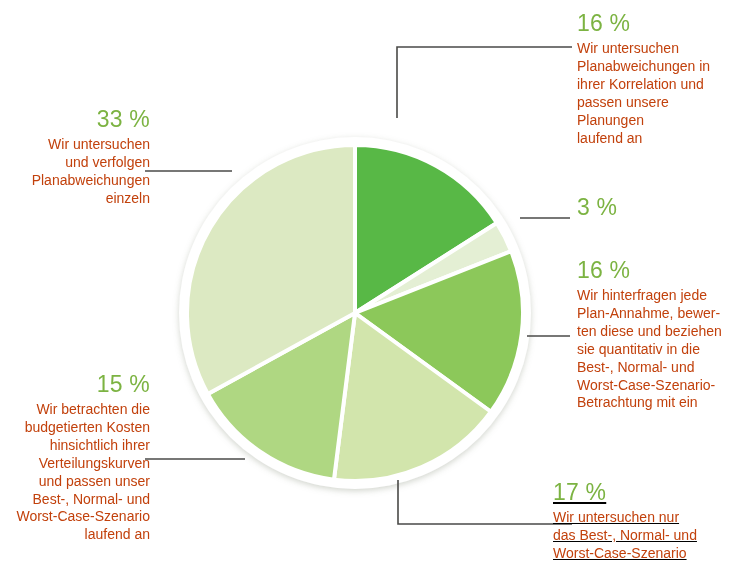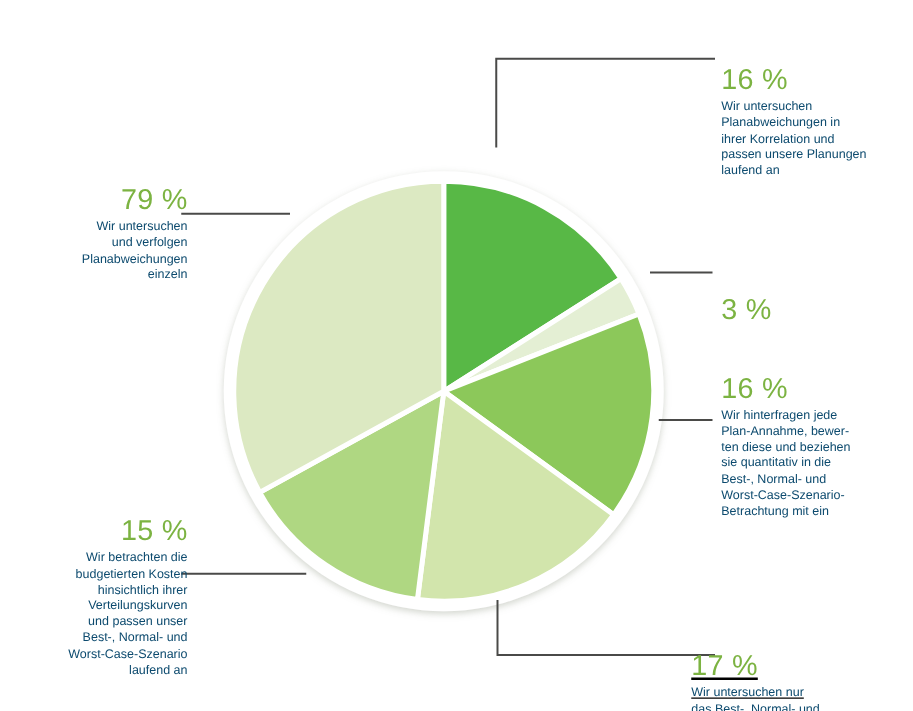--- a/index.html
+++ b/index.html
@@ -38,25 +38,24 @@
     position: absolute;
     line-height: 1.0;
   }
   .pct {
     font-size: 23px;
     font-weight: 400;
     color: #7CB342;
     letter-spacing: 0.2px;
     margin-bottom: 5px;
     white-space: nowrap;
-    margin-top: 40px;
   }
   .desc {
-    font-size: 10px;
-    color: #0c4a6e;
+    font-size: 14px;
+    color: #c2410c;
     line-height: 1.28;
     white-space: pre-line;
   }
 
   .align-right { text-align: right; }
   .align-left  { text-align: left; }
 
   
   #cal-16a { left: 577px; top: 12px;  width: 150px; }
   #cal-3   { left: 577px; top: 196px; width: 150px; }
@@ -123,21 +122,21 @@
   </div>
 
   <div class="callout align-left" id="cal-17">
     <div class="pct">17 %</div>
     <div class="desc">Wir untersuchen nur
 das Best-, Normal- und
 Worst-Case-Szenario</div>
   </div>
 
   <div class="callout align-right" id="cal-33">
-    <div class="pct">79 %</div>
+    <div class="pct">33 %</div>
     <div class="desc">Wir untersuchen
 und verfolgen
 Planabweichungen
 einzeln</div>
   </div>
 
   <div class="callout align-right" id="cal-15">
     <div class="pct">15 %</div>
     <div class="desc">Wir betrachten die
 budgetierten Kosten

